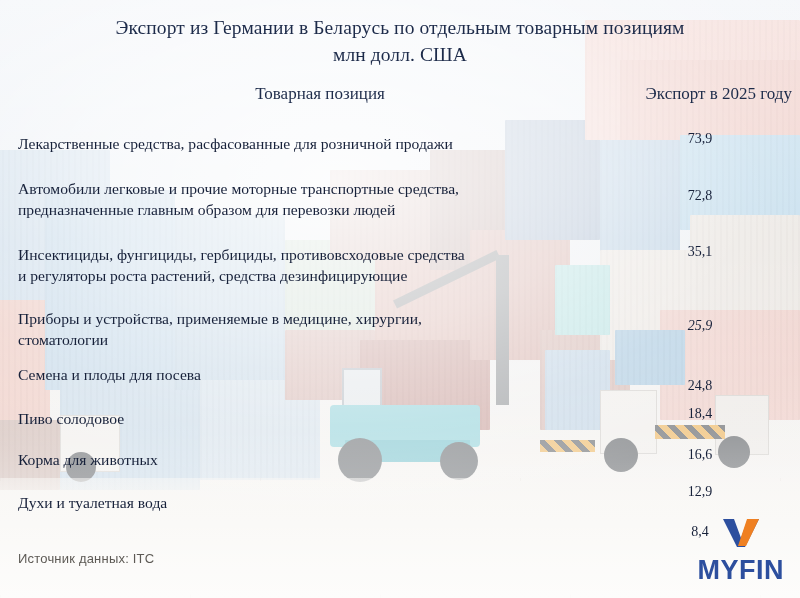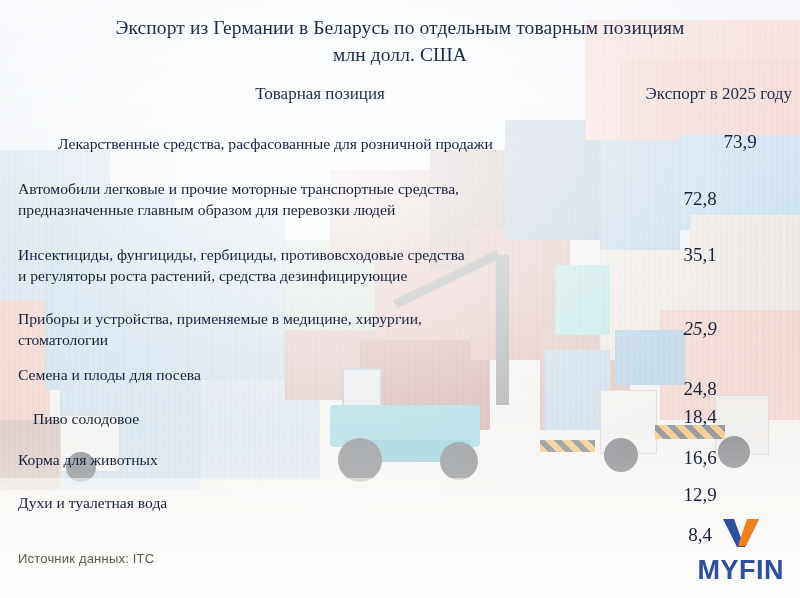--- a/index.html
+++ b/index.html
@@ -117,21 +117,21 @@
     font-size: 15.6px;
     line-height: 21px;
     color: #17213a;
     white-space: pre-line;
   }
   .row-value {
     position: absolute;
     left: 660px;
     width: 80px;
     text-align: center;
-    font-size: 19px;
+    font-size: 14px;
     color: #17213a;
   }
 
   .source {
     position: absolute;
     left: 18px;
     bottom: 32px;
     font-family: "Liberation Sans", "DejaVu Sans", sans-serif;
     font-size: 13px;
     color: #5d5a55;
@@ -271,21 +271,21 @@
     <div class="title">
       <div>Экспорт из Германии в Беларусь по отдельным товарным позициям</div>
       <div>млн долл. США</div>
     </div>
 
     <div class="hdr-item">Товарная позиция</div>
     <div class="hdr-val">Экспорт в 2025 году</div>
 
     <div class="rows">
 
-      <div class="row" style="height:48px;margin-left:40px;">
+      <div class="row" style="height:48px;">
         <div class="row-label" style="top:7px;">Лекарственные  средства, расфасованные  для розничной продажи</div>
         <div class="row-value" style="top:5px;">73,9</div>
       </div>
 
       <div class="row" style="height:64px;">
         <div class="row-label" style="top:4px;">Автомобили легковые и прочие моторные транспортные  средства,
 предназначенные  главным образом для перевозки людей</div>
         <div class="row-value" style="top:14px;">72,8</div>
       </div>
 
@@ -300,21 +300,21 @@
 стоматологии</div>
         <div class="row-value" style="top:16px;font-style:italic;">25,9</div>
       </div>
 
       <div class="row" style="height:44px;">
         <div class="row-label" style="top:8px;">Семена и плоды для посева</div>
         <div class="row-value" style="top:22px;">24,8</div>
       </div>
 
       <div class="row" style="height:42px;">
-        <div class="row-label" style="top:8px;margin-left:15px;">Пиво солодовое</div>
+        <div class="row-label" style="top:8px;">Пиво солодовое</div>
         <div class="row-value" style="top:6px;">18,4</div>
       </div>
 
       <div class="row" style="height:40px;">
         <div class="row-label" style="top:7px;">Корма для животных</div>
         <div class="row-value" style="top:5px;">16,6</div>
       </div>
 
       <div class="row" style="height:40px;">
         <div class="row-label" style="top:10px;">Духи и туалетная вода</div>

